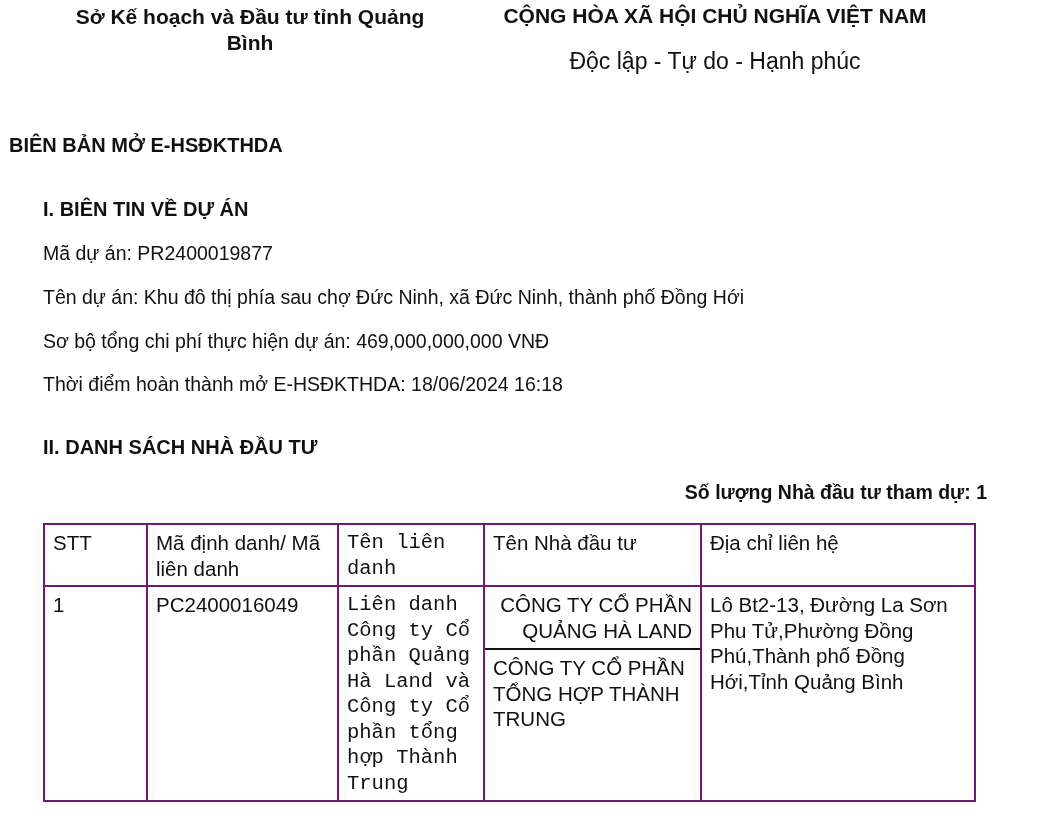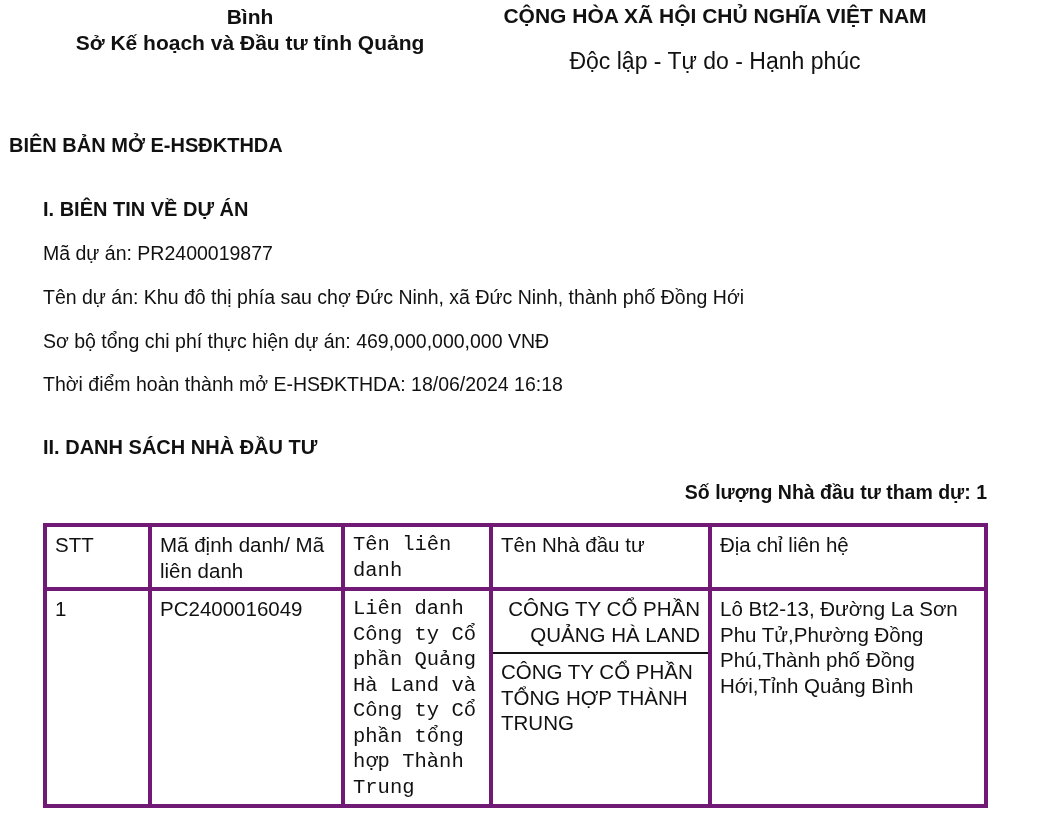--- a/index.html
+++ b/index.html
@@ -16,39 +16,39 @@
     .doc-title { left: 0; top: 134px; width: 1030px; font-size: 20px; font-weight: bold; text-align: left; padding-left: 9px; }
     .sec-head { left: 43px; font-size: 20px; font-weight: bold; }
     .info { left: 43px; font-size: 19.5px; }
     .count { right: 68px; top: 481px; font-size: 19.5px; font-weight: bold; }
 
     table.grid {
       position: absolute; left: 43px; top: 523px;
       border-collapse: collapse; font-size: 20.5px; line-height: 25.5px;
     }
     table.grid td {
-      border: 4px solid #701a75; vertical-align: top; padding: 5px 8px 4px 8px;
+      border: 2px solid #701a75; vertical-align: top; padding: 5px 8px 4px 8px;
     }
     .h-row td { height: 50px; }
     .c1 { width: 85px; }
     .c2 { width: 173px; }
     .c3 { width: 128px; font-family: Liberation Mono, monospace; }
     .c4 { width: 215px; padding: 0 !important; margin-top: 24px; }
     .c5 { width: 256px; }
     .inv { padding: 5px 8px 4px 8px; }
     .inv-first { border-bottom: 2px solid #111; height: 52px; text-align: right; }
     .inv-second { height: 140px; }
     .data-row td { height: 204px; }
   </style>
 </head>
 <body>
 
 <div class="abs agency">
+  <span class="l1">Sở Kế hoạch và  Đầu tư tỉnh Quảng</span>
   <span class="l1">Bình</span>
-  <span class="l1">Sở Kế hoạch và  Đầu tư tỉnh Quảng</span>
 </div>
 <div class="abs nation">CỘNG HÒA XÃ HỘI CHỦ NGHĨA VIỆT NAM</div>
 <div class="abs motto">Độc lập - Tự do - Hạnh phúc</div>
 
 <div class="abs doc-title">BIÊN BẢN MỞ E-HSĐKTHDA</div>
 
 <div class="abs sec-head" style="top:198px;">I. BIÊN TIN VỀ DỰ ÁN</div>
 <div class="abs info" style="top:242px;">Mã dự án: PR2400019877</div>
 <div class="abs info" style="top:286px;">Tên dự án: Khu đô thị phía sau chợ Đức Ninh, xã Đức Ninh, thành phố Đồng Hới</div>
 <div class="abs info" style="top:330px;">Sơ bộ tổng chi phí thực hiện dự án: 469,000,000,000 VNĐ</div>

